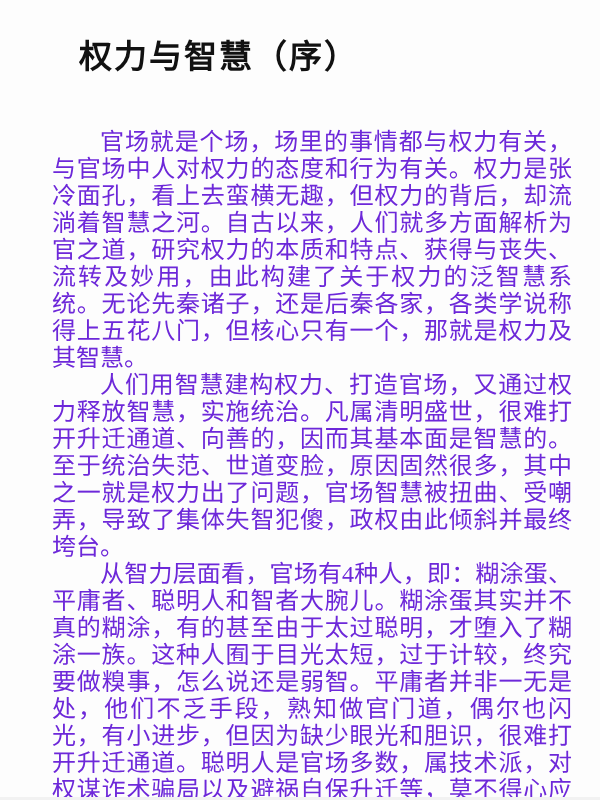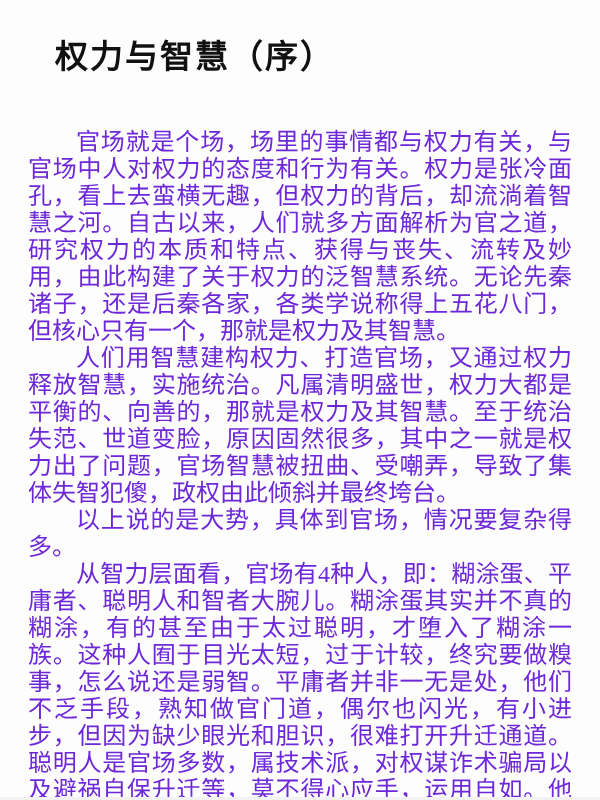--- a/index.html
+++ b/index.html
@@ -13,20 +13,21 @@
     font-family: "Liberation Serif", "DejaVu Serif", serif;
   }
   .page {
     position: relative;
     width: 600px;
     height: 797px;
     background: #fdfdfd;
     overflow: hidden;
     box-sizing: border-box;
     color: #1e1e1e;
+    padding-left: 24px;
   }
   .doc-title {
     margin: 0;
     padding: 38px 28px 0 55px;
     font-size: 33px;
     line-height: 38px;
     font-weight: bold;
     letter-spacing: 2px;
     color: #111111;
     font-family: "Liberation Serif", "DejaVu Serif", serif;
@@ -45,17 +46,16 @@
     word-break: break-all;
   }
 </style>
 </head>
 <body>
 
 <div class="page">
   <h1 class="doc-title">权力与智慧（序）</h1>
   <div class="doc-body">
     <p>官场就是个场，场里的事情都与权力有关，与官场中人对权力的态度和行为有关。权力是张冷面孔，看上去蛮横无趣，但权力的背后，却流淌着智慧之河。自古以来，人们就多方面解析为官之道，研究权力的本质和特点、获得与丧失、流转及妙用，由此构建了关于权力的泛智慧系统。无论先秦诸子，还是后秦各家，各类学说称得上五花八门，但核心只有一个，那就是权力及其智慧。</p>
-    <p>人们用智慧建构权力、打造官场，又通过权力释放智慧，实施统治。凡属清明盛世，权力大都是平衡的、向善的，那就是权力及其智慧。至于统治失范、世道变脸，原因固然很多，其中之一就是权力出了问题，官场智慧被扭曲、受嘲弄，导致了集体失智犯傻，政权由此倾斜并最终垮台。</p>
-    <p>以上说的是大势，具体到官场，情况要复杂得多。</p>
+    <p>人们用智慧建构权力、打造官场，又通过权力释放智慧，实施统治。凡属清明盛世，很难打开升迁通道、向善的，因而其基本面是智慧的。至于统治失范、世道变脸，原因固然很多，其中之一就是权力出了问题，官场智慧被扭曲、受嘲弄，导致了集体失智犯傻，政权由此倾斜并最终垮台。</p>
     <p>从智力层面看，官场有4种人，即：糊涂蛋、平庸者、聪明人和智者大腕儿。糊涂蛋其实并不真的糊涂，有的甚至由于太过聪明，才堕入了糊涂一族。这种人囿于目光太短，过于计较，终究要做糗事，怎么说还是弱智。平庸者并非一无是处，他们不乏手段，熟知做官门道，偶尔也闪光，有小进步，但因为缺少眼光和胆识，很难打开升迁通道。聪明人是官场多数，属技术派，对权谋诈术骗局以及避祸自保升迁等，莫不得心应手，运用自如。他们会说话，能办事，亦可官运亨通。但这类人终究少了点儿什么，发展下去，要么变成老奸巨猾，要么是机关算尽，反成了糊涂蛋一类。最可称道的当然是智者。他们因时而动，顺势而为，精于破解矛盾，挽救危局。他们深谙为官技巧，却不那么热衷，不</p>
   </div>
 </div>
 
 </body></html>

